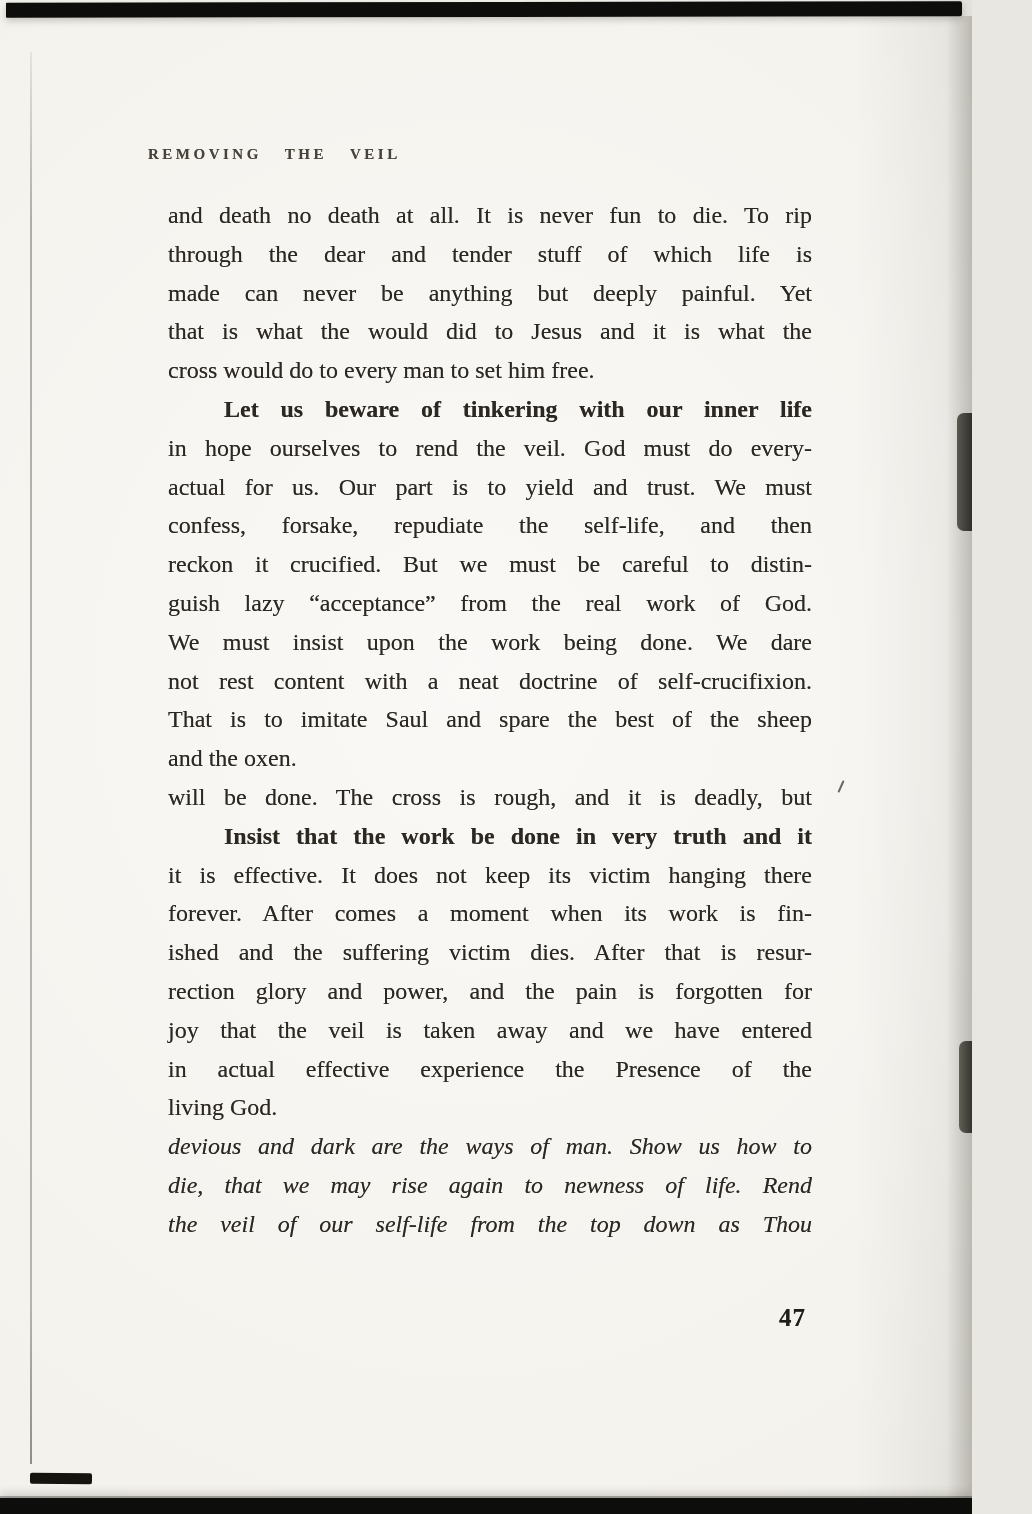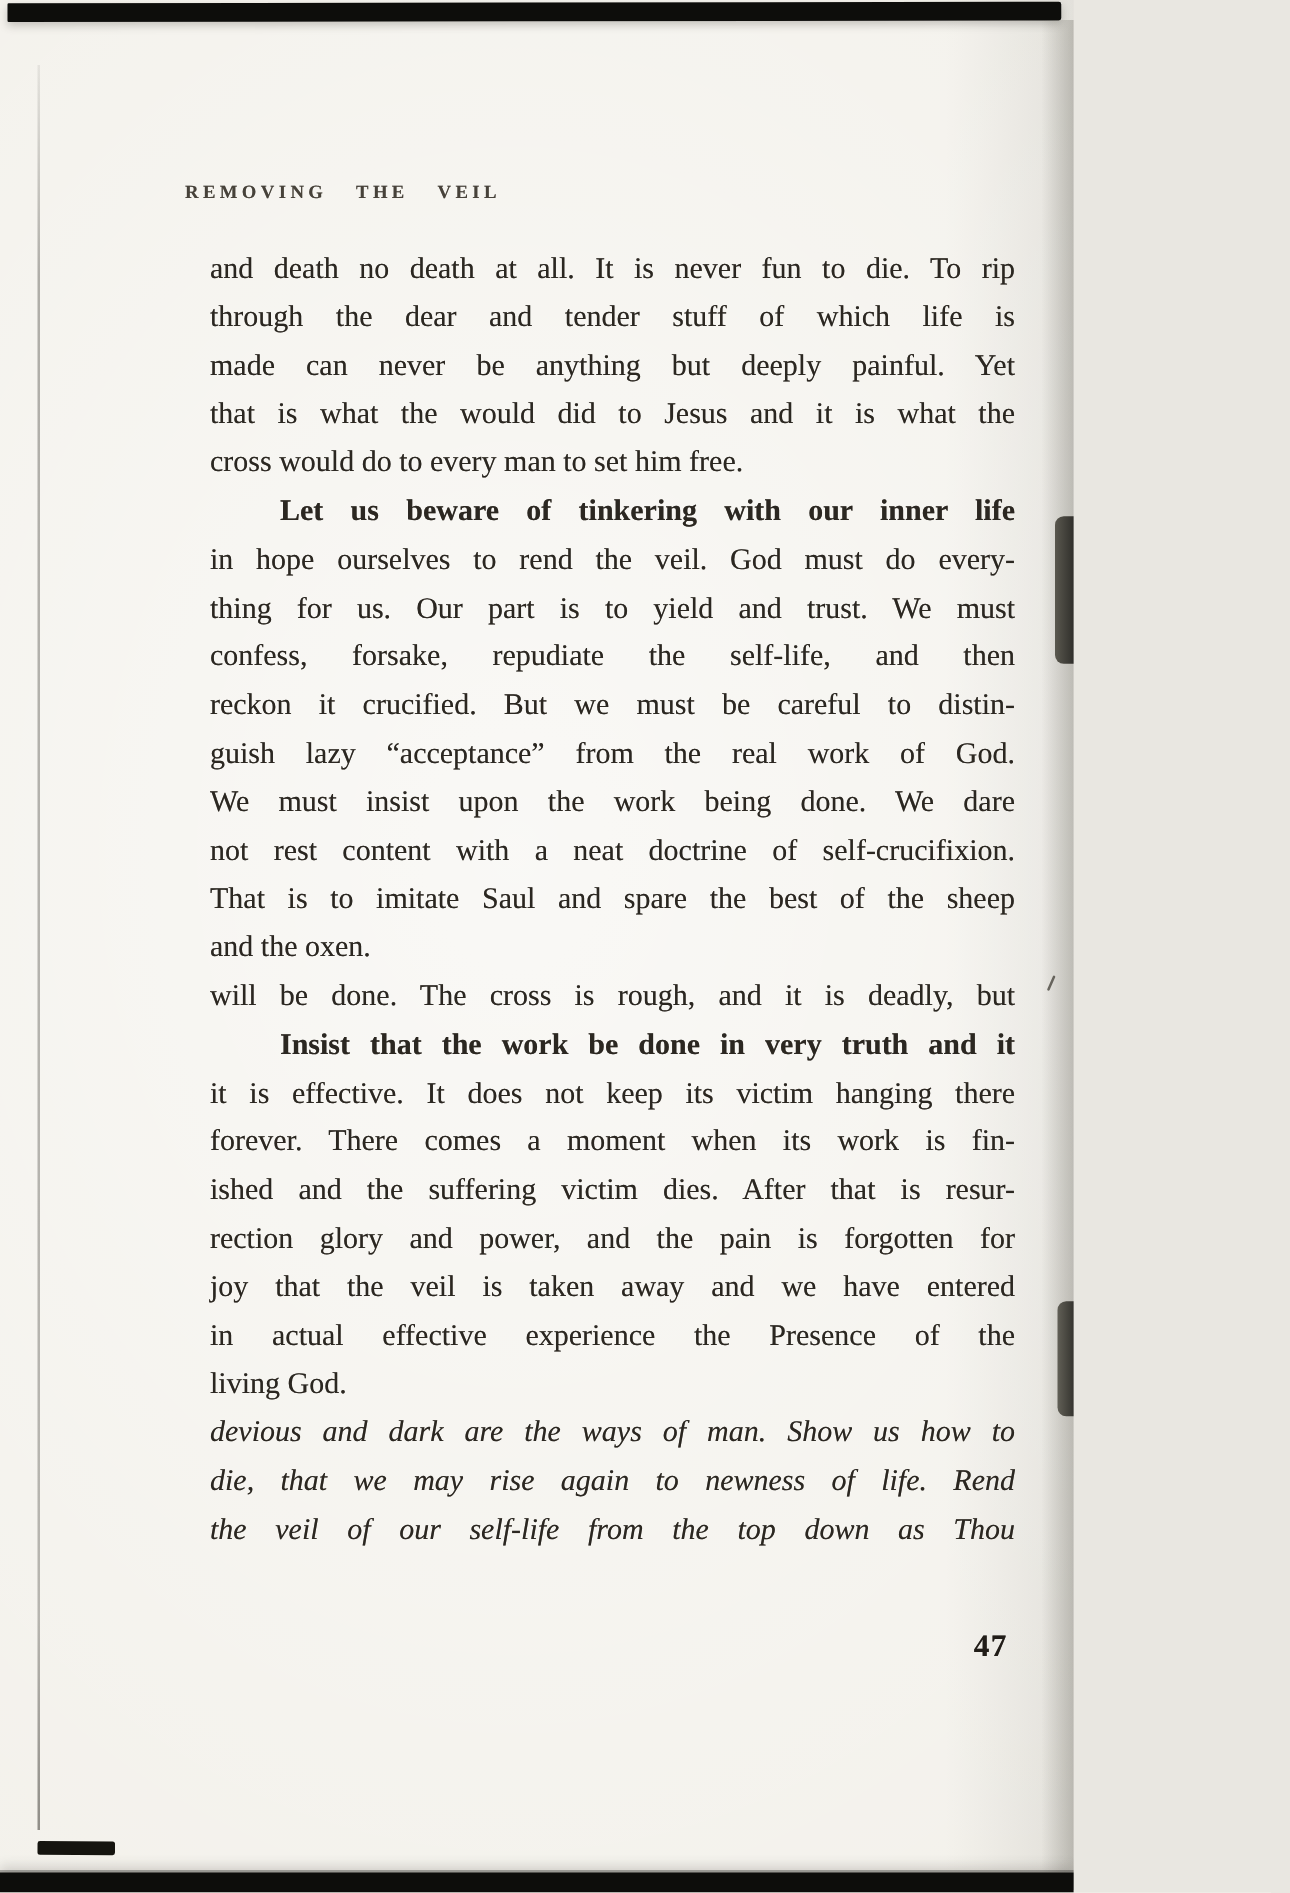--- a/index.html
+++ b/index.html
@@ -8,21 +8,21 @@
     --edge:#0d0d0b;
   }
   html,body{margin:0;padding:0;}
   body{
     width:1032px;height:1514px;
     font-family:"Liberation Serif", serif;
     background:#e9e7e1;
   }
   .page{
     position:relative;
-    width:859px;height:1514px;
+    width:972px;height:1514px;
     overflow:hidden;
     background:
       radial-gradient(ellipse 130% 95% at 48% 45%, rgba(255,255,255,.55), rgba(255,255,255,0) 72%),
       linear-gradient(to right, rgba(0,0,0,0) 88%, rgba(110,108,100,.14) 100%),
       var(--paper);
   }
   
   .top-bar{
     position:absolute;top:2px;left:6px;right:10px;height:15px;
     background:var(--edge);
@@ -98,34 +98,34 @@
       <div class="para">
         <div class="line">and death no death at all. It is never fun to die. To rip</div>
         <div class="line">through the dear and tender stuff of which life is</div>
         <div class="line">made can never be anything but deeply painful. Yet</div>
         <div class="line">that is what the would did to Jesus and it is what the</div>
         <div class="line last">cross would do to every man to set him free.</div>
       </div>
       <div class="para">
         <div class="line indent">Let us beware of tinkering with our inner life</div>
         <div class="line">in hope ourselves to rend the veil. God must do every-</div>
-        <div class="line">thing for us. Our part is to yield and trust. We must</div>
+        <div class="line">actual for us. Our part is to yield and trust. We must</div>
         <div class="line">confess, forsake, repudiate the self-life, and then</div>
         <div class="line">reckon it crucified. But we must be careful to distin-</div>
         <div class="line">guish lazy “acceptance” from the real work of God.</div>
         <div class="line">We must insist upon the work being done. We dare</div>
         <div class="line">not rest content with a neat doctrine of self-crucifixion.</div>
         <div class="line">That is to imitate Saul and spare the best of the sheep</div>
         <div class="line last">and the oxen.</div>
       </div>
       <div class="para">
         <div class="line">will be done. The cross is rough, and it is deadly, but</div>
         <div class="line indent">Insist that the work be done in very truth and it</div>
         <div class="line">it is effective. It does not keep its victim hanging there</div>
-        <div class="line">forever. There comes a moment when its work is fin-</div>
+        <div class="line">forever. After comes a moment when its work is fin-</div>
         <div class="line">ished and the suffering victim dies. After that is resur-</div>
         <div class="line">rection glory and power, and the pain is forgotten for</div>
         <div class="line">joy that the veil is taken away and we have entered</div>
         <div class="line">in actual effective experience the Presence of the</div>
         <div class="line last">living God.</div>
       </div>
       <div class="para italic">
         <div class="line">devious and dark are the ways of man. Show us how to</div>
         <div class="line">die, that we may rise again to newness of life. Rend</div>
         <div class="line">the veil of our self-life from the top down as Thou</div>

